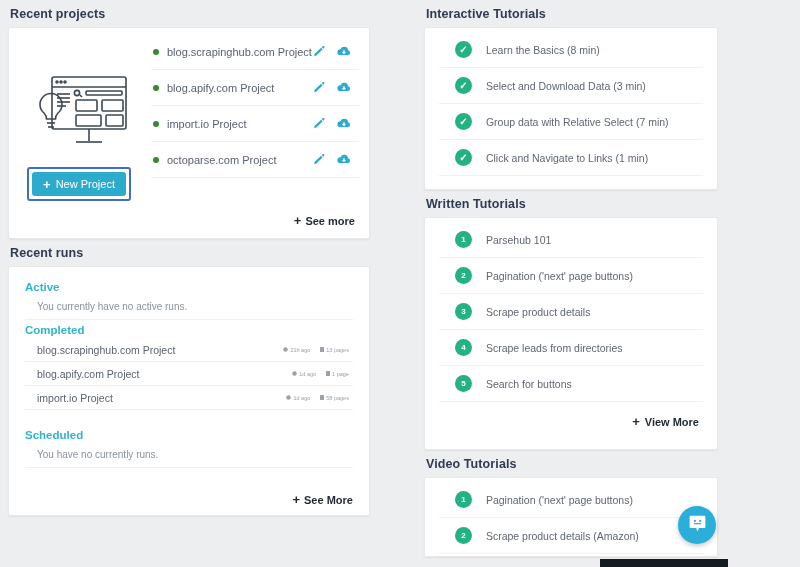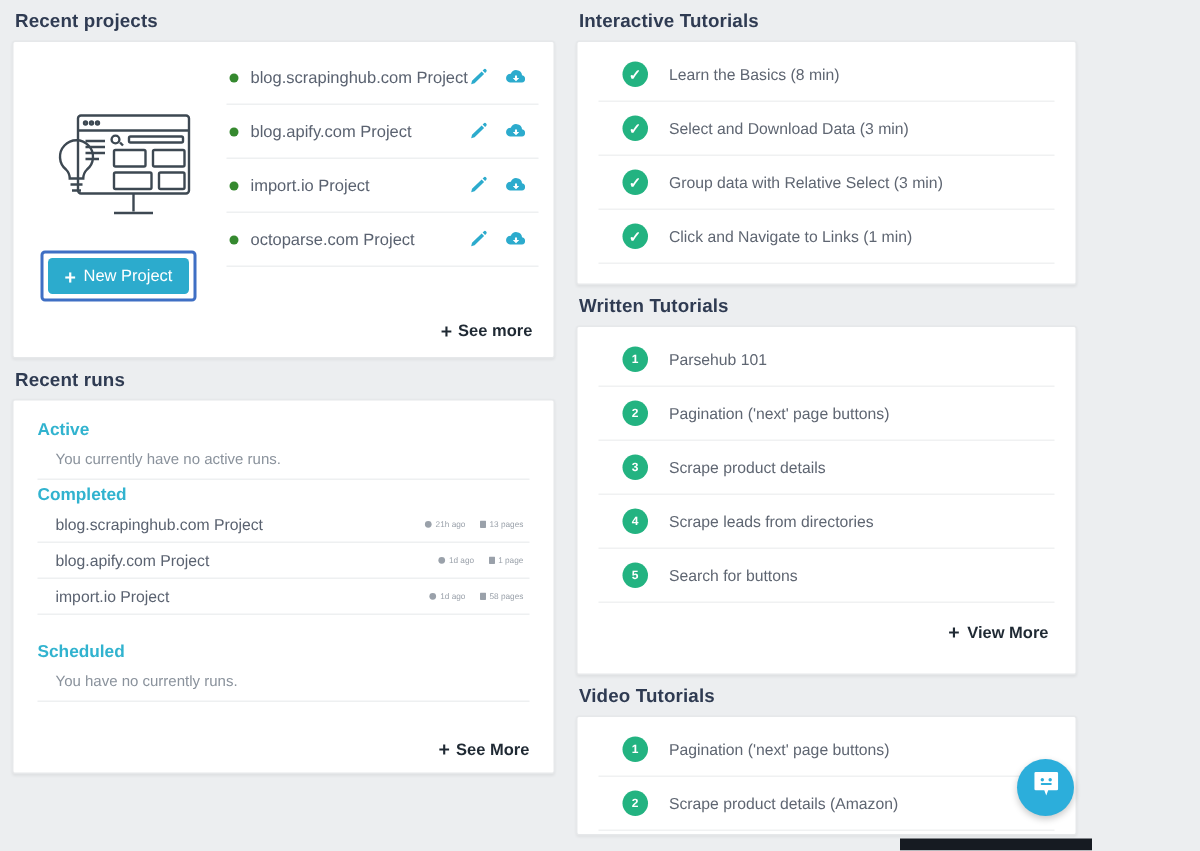--- a/index.html
+++ b/index.html
@@ -25,20 +25,21 @@
   }
 
   .col-left {
     width: 400px;
     padding: 0 8px 0 8px;
   }
 
   .col-right {
     width: 400px;
     padding: 0 10px 16px 6px;
+    margin-left: 40px;
   }
 
   
   .section-title {
     font-size: 12.5px;
     font-weight: bold;
     color: #2f3b52;
     letter-spacing: .1px;
     padding: 7px 2px 6px 2px;
   }
@@ -467,21 +468,21 @@
       <div class="tut-row">
         <span class="badge check">✓</span>
         <span class="tut-label">Learn the Basics (8 min)</span>
       </div>
       <div class="tut-row">
         <span class="badge check">✓</span>
         <span class="tut-label">Select and Download Data (3 min)</span>
       </div>
       <div class="tut-row">
         <span class="badge check">✓</span>
-        <span class="tut-label">Group data with Relative Select (3 min)</span>
+        <span class="tut-label">Group data with Relative Select (7 min)</span>
       </div>
       <div class="tut-row">
         <span class="badge check">✓</span>
         <span class="tut-label">Click and Navigate to Links (1 min)</span>
       </div>
     </div>
 
     <div class="section-title">Written Tutorials</div>
 
     <div class="card tut-card" style="height:233px;">

